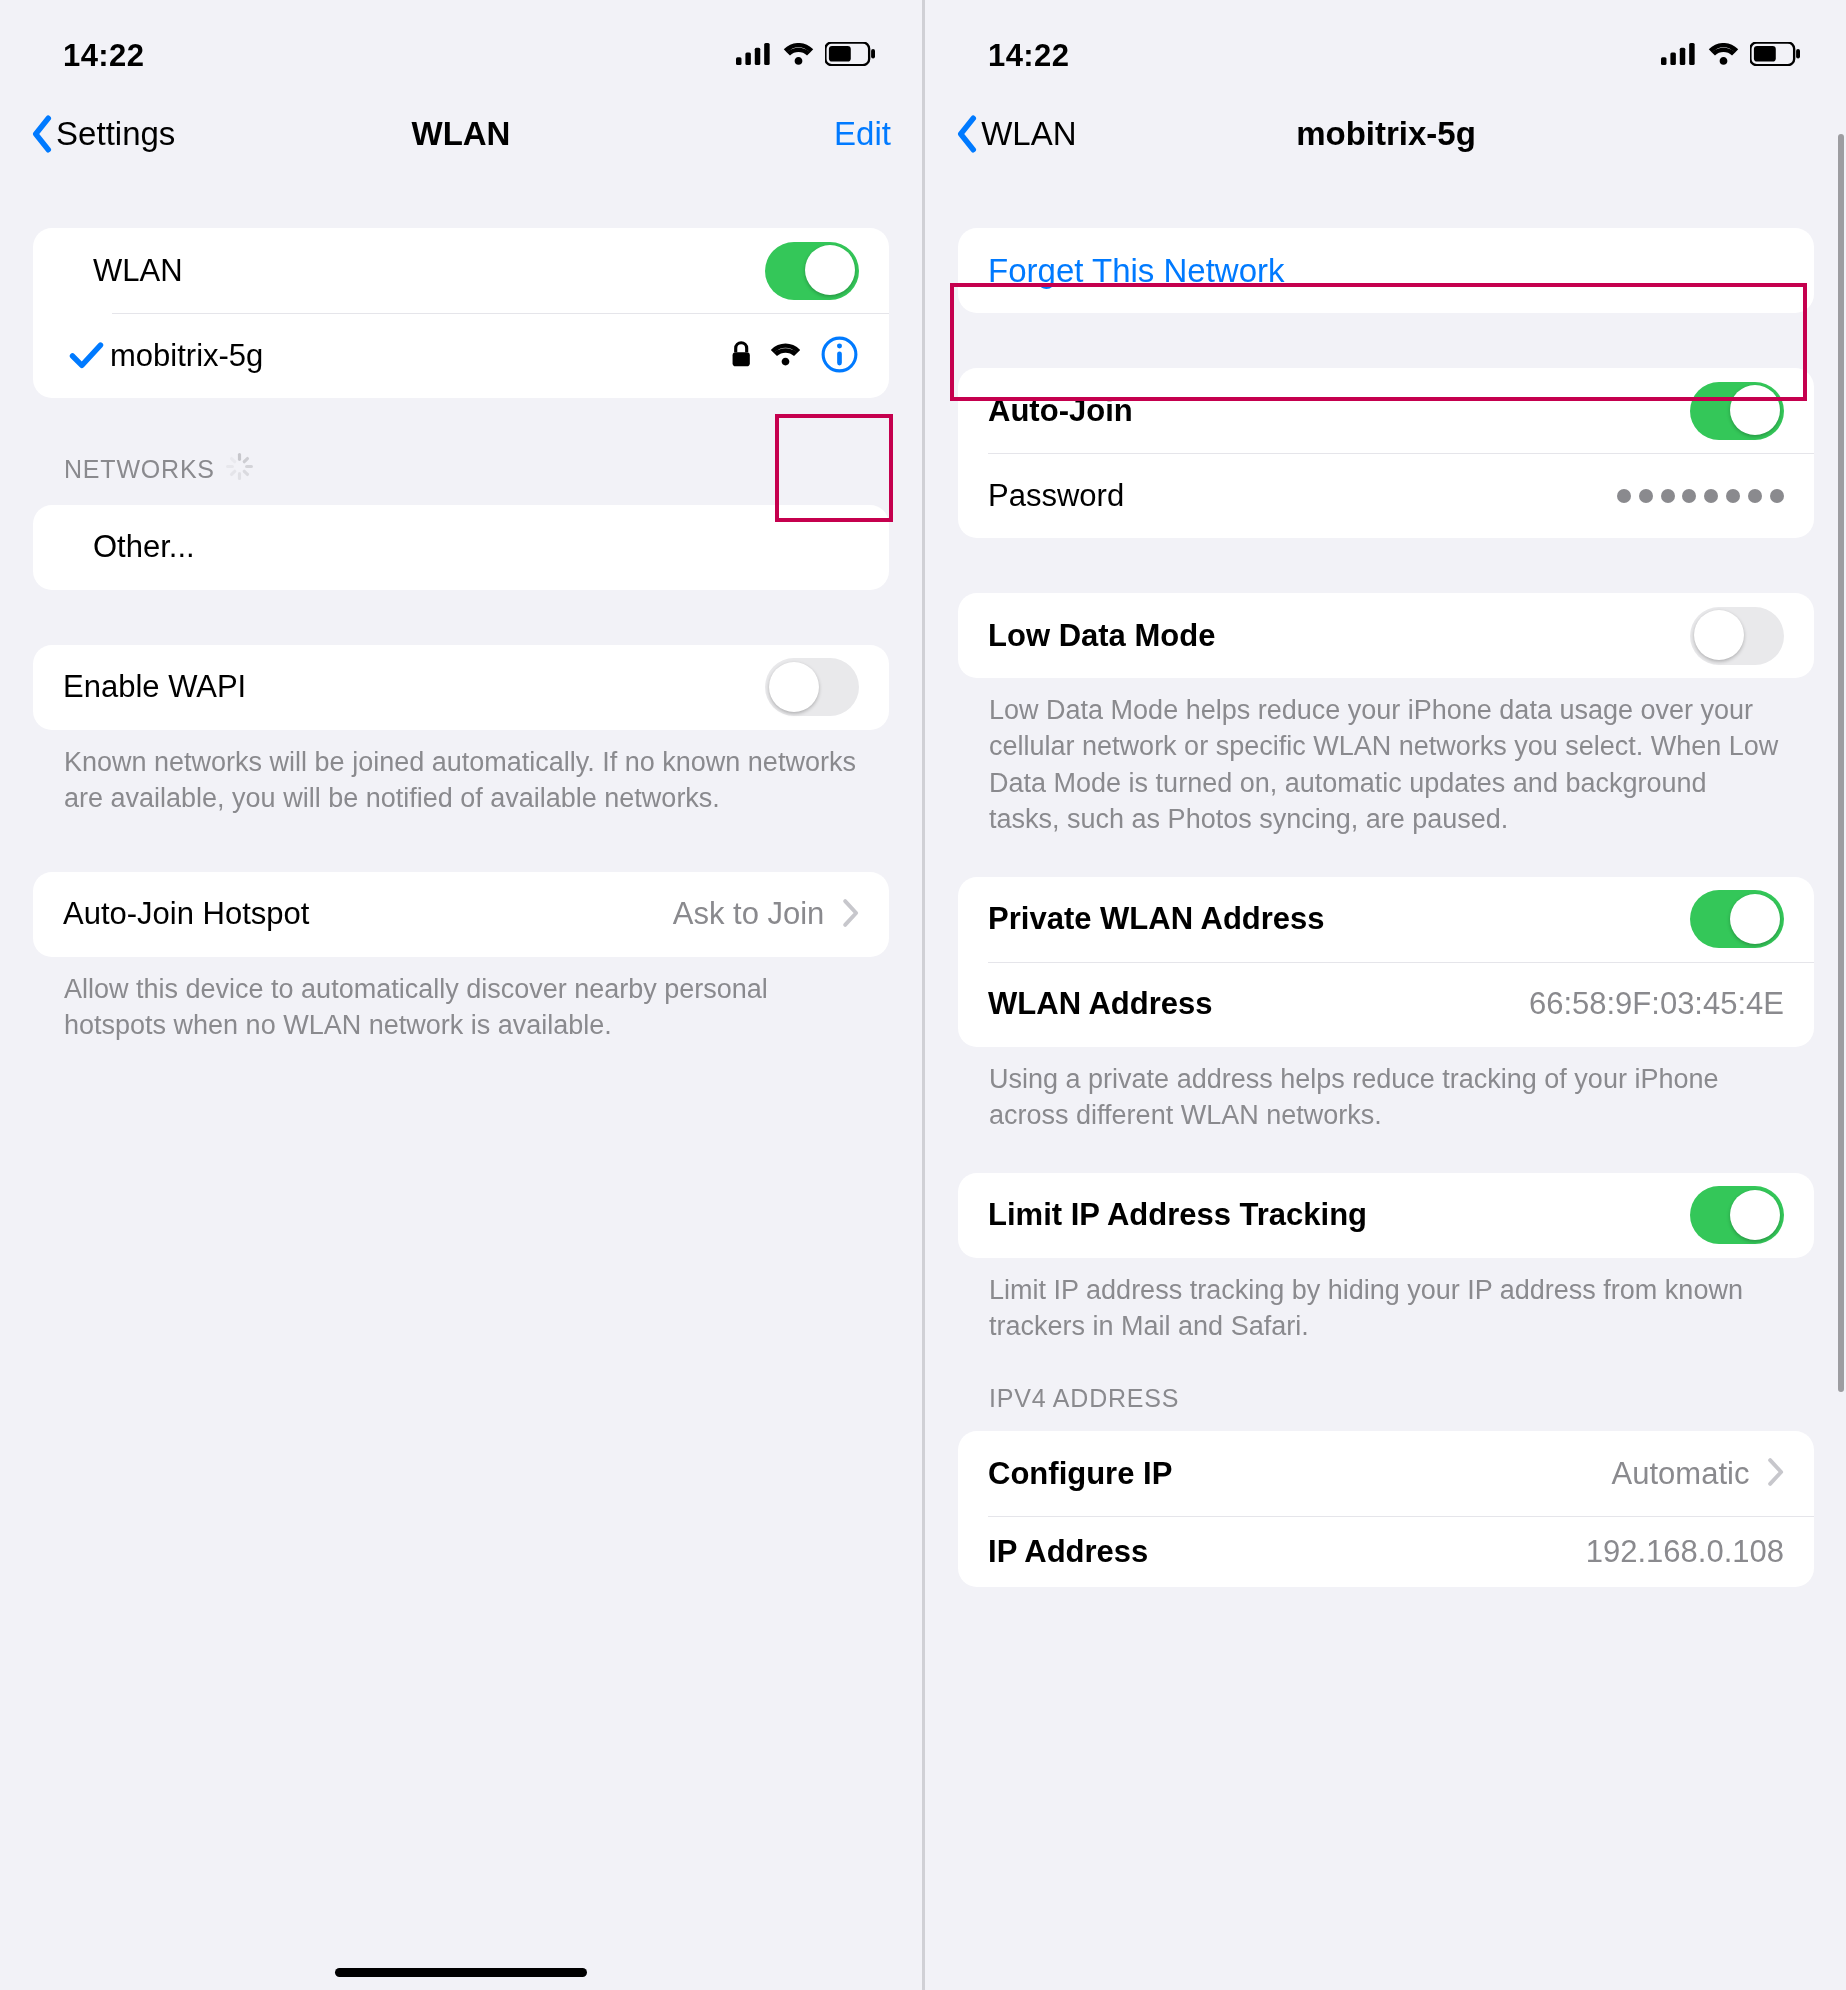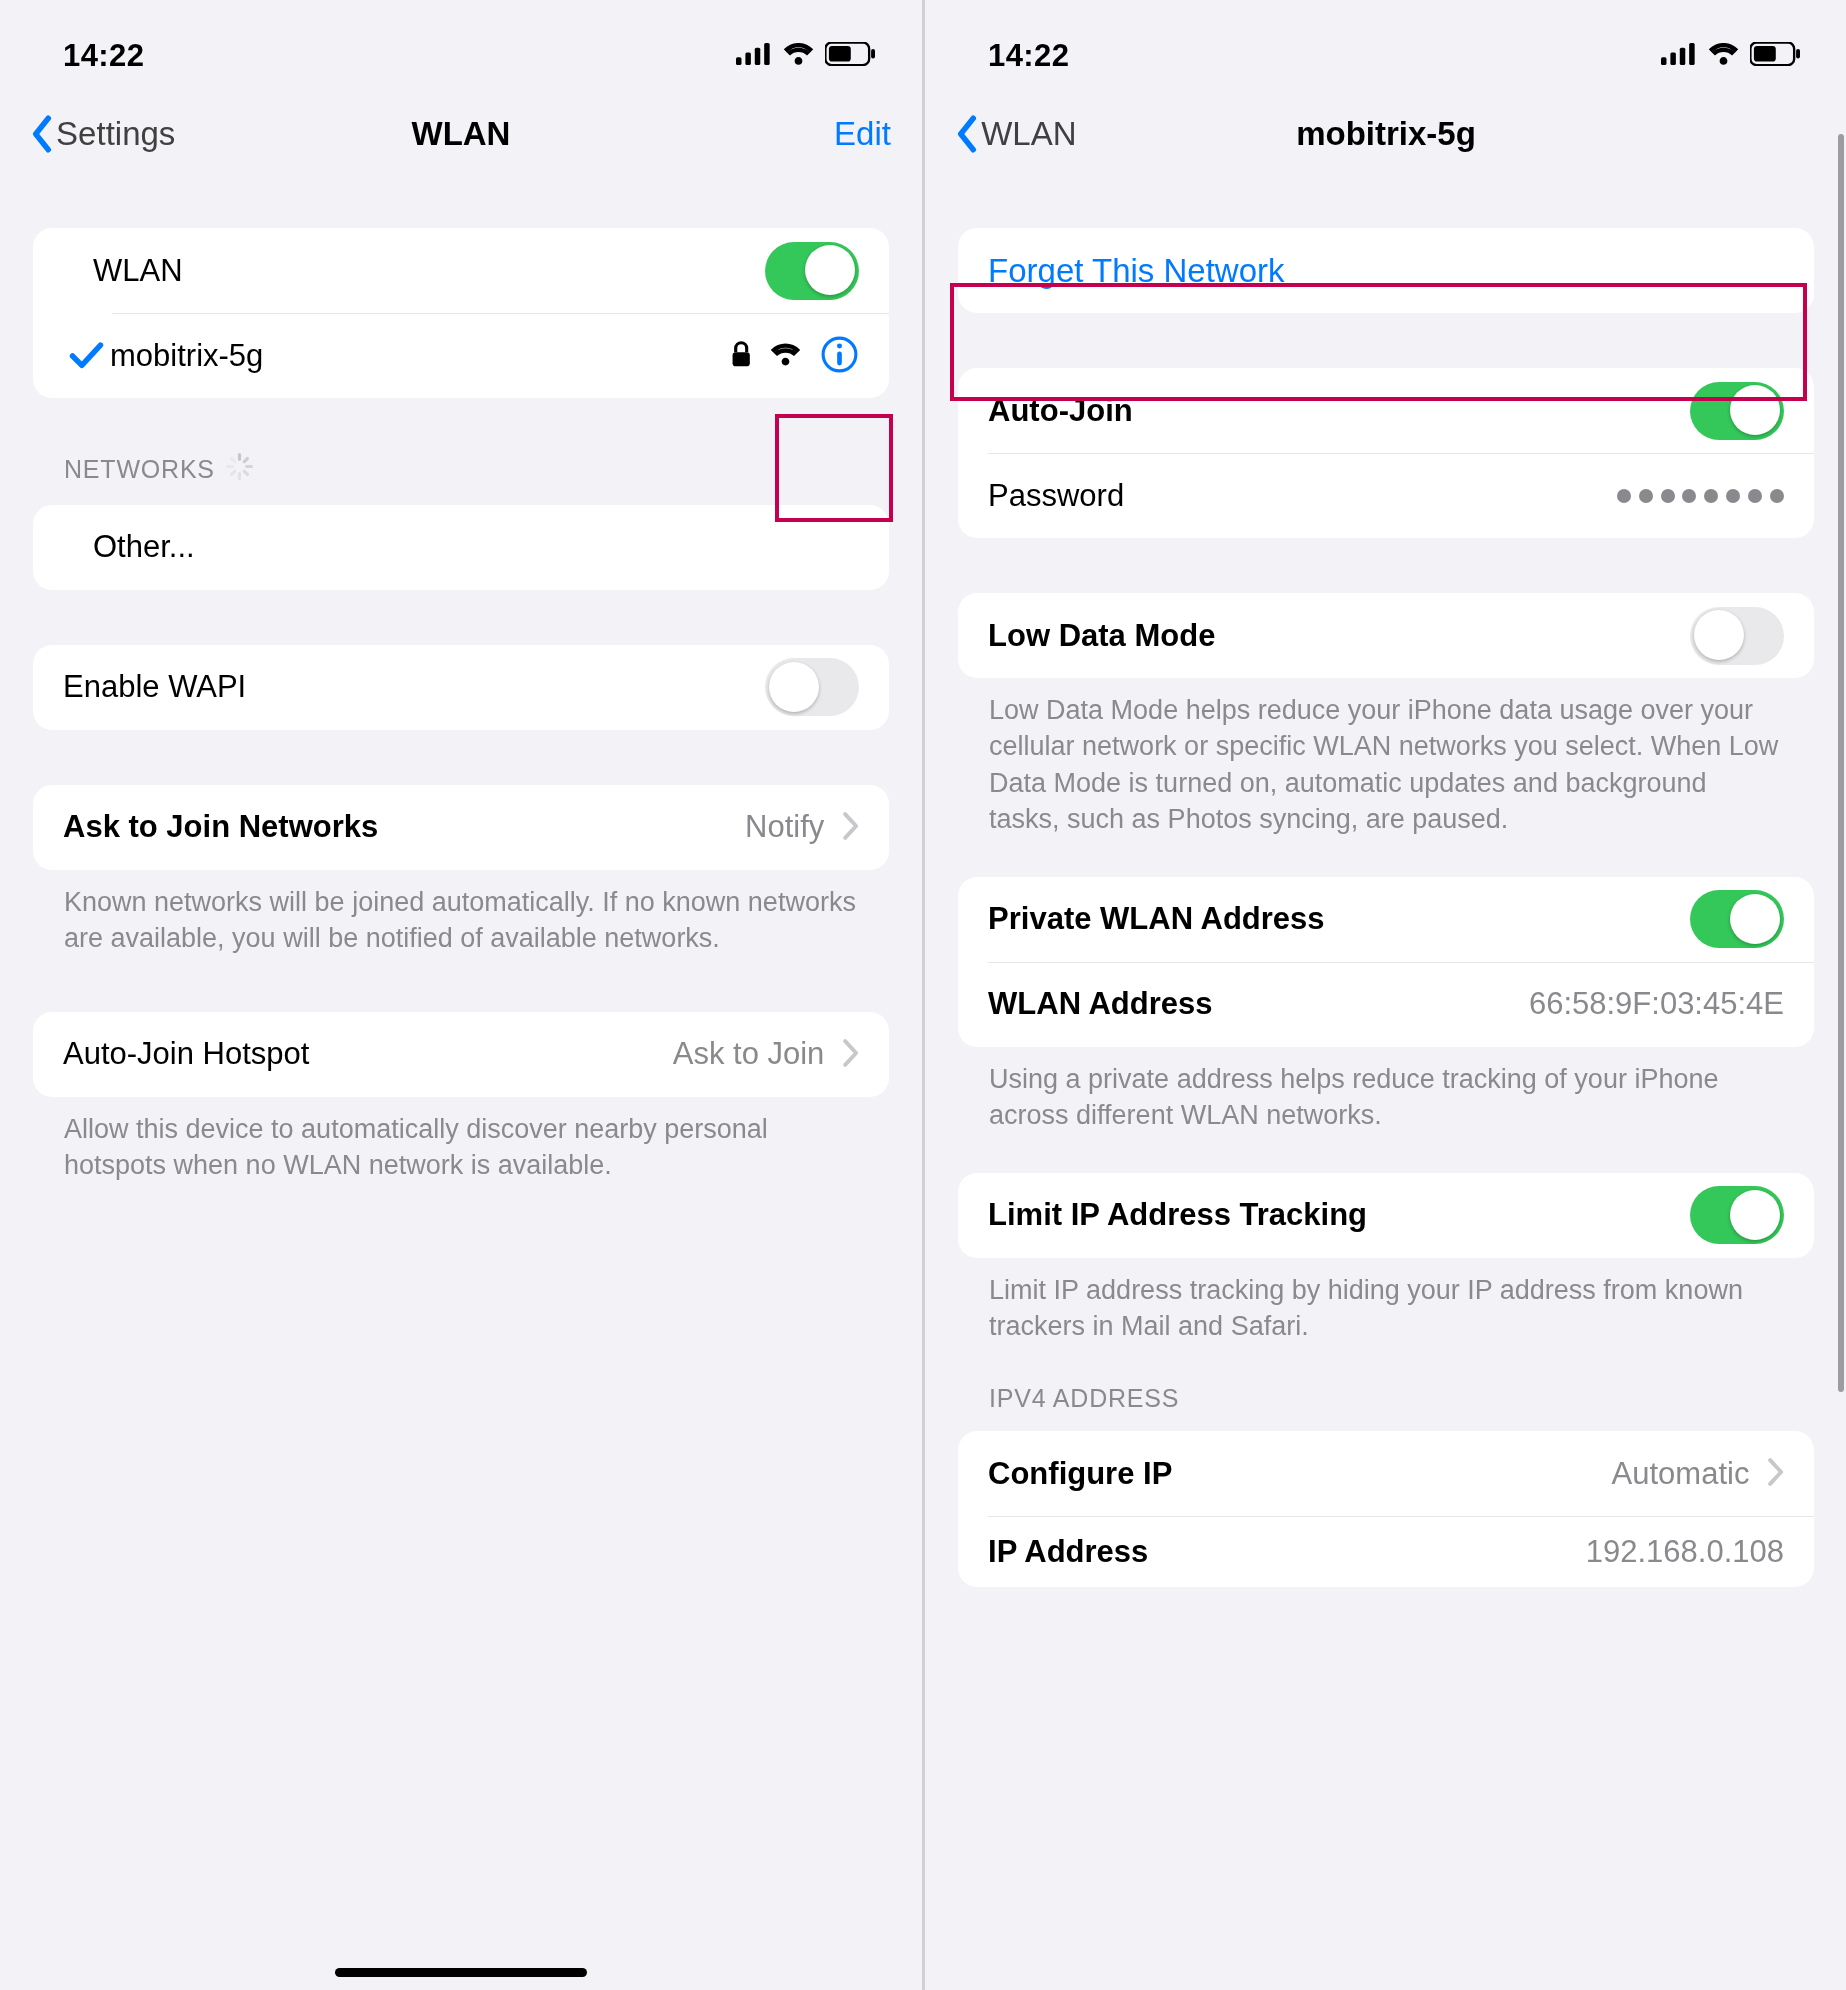--- a/index.html
+++ b/index.html
@@ -46,21 +46,21 @@
   .navbar {
     display: flex;
     align-items: center;
     height: 79px;
     padding: 0 31px;
     position: relative;
   }
   .nav-back {
     display: flex;
     align-items: center;
-    color: #404040;
+    color: #000000;
     font-size: 33px;
     font-weight: 400;
   }
   .nav-back svg { margin-right: 3.1px; }
   .nav-title {
     position: absolute;
     left: 0; right: 0;
     text-align: center;
     font-size: 33px;
     font-weight: 700;
@@ -292,31 +292,20 @@
 
     <div class="group">
       <div class="row">
         <span class="label">Enable WAPI</span>
         <div class="toggle off">
             <div class="knob"></div>
           </div>
       </div>
     </div>
 
-    <div class="group">
-      <div class="row">
-        <span class="label bold" style="font-weight:700">Ask to Join Networks</span>
-        <span class="value">Notify</span>
-        <span class="chevron">
-          <svg width="17.3" height="30" viewBox="0 0 22 38">
-              <path fill="none" stroke="#c7c7cc" stroke-width="5" stroke-linecap="round" stroke-linejoin="round" d="M4 4l14 15L4 34"></path>
-            </svg>
-        </span>
-      </div>
-    </div>
     <div class="section-footer">Known networks will be joined automatically. If no known networks are available, you will be notified of available networks.</div>
 
     <div class="group">
       <div class="row">
         <span class="label bold" style="font-weight:400">Auto-Join Hotspot</span>
         <span class="value">Ask to Join</span>
         <span class="chevron">
           <svg width="17.3" height="30" viewBox="0 0 22 38">
               <path fill="none" stroke="#c7c7cc" stroke-width="5" stroke-linecap="round" stroke-linejoin="round" d="M4 4l14 15L4 34"></path>
             </svg>

